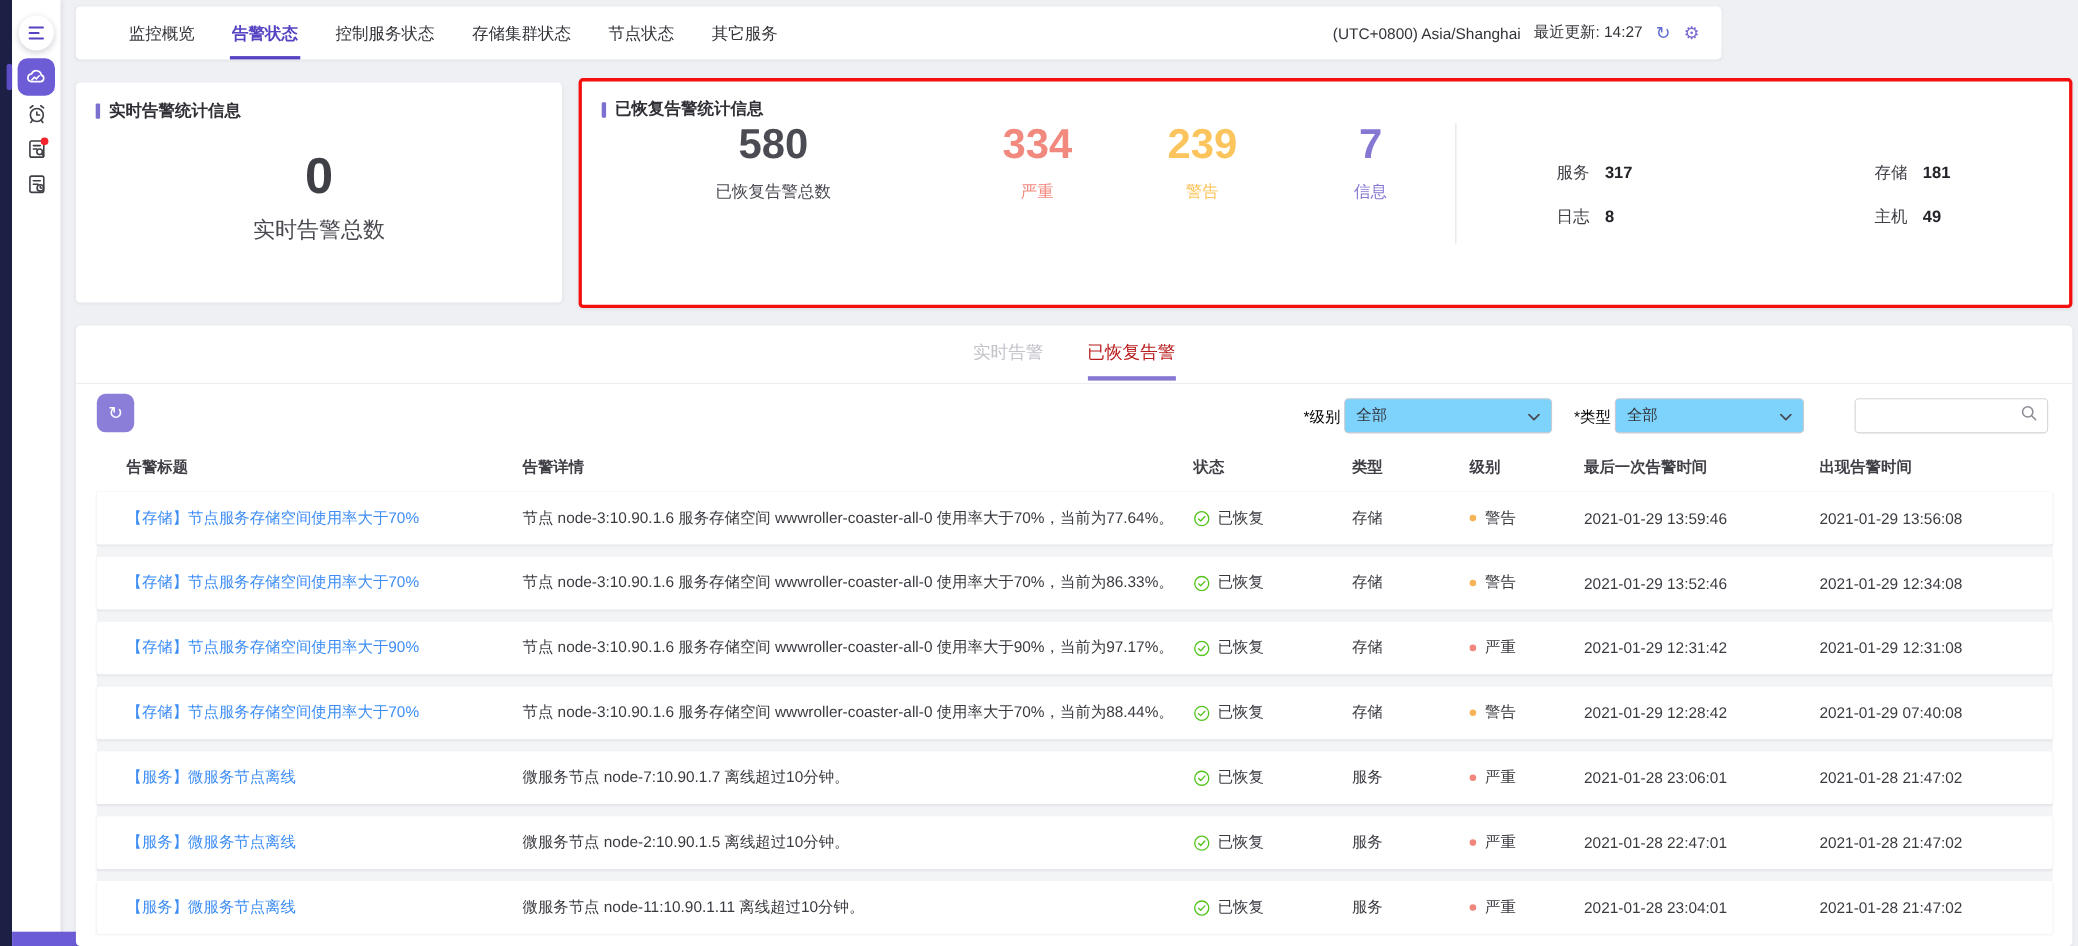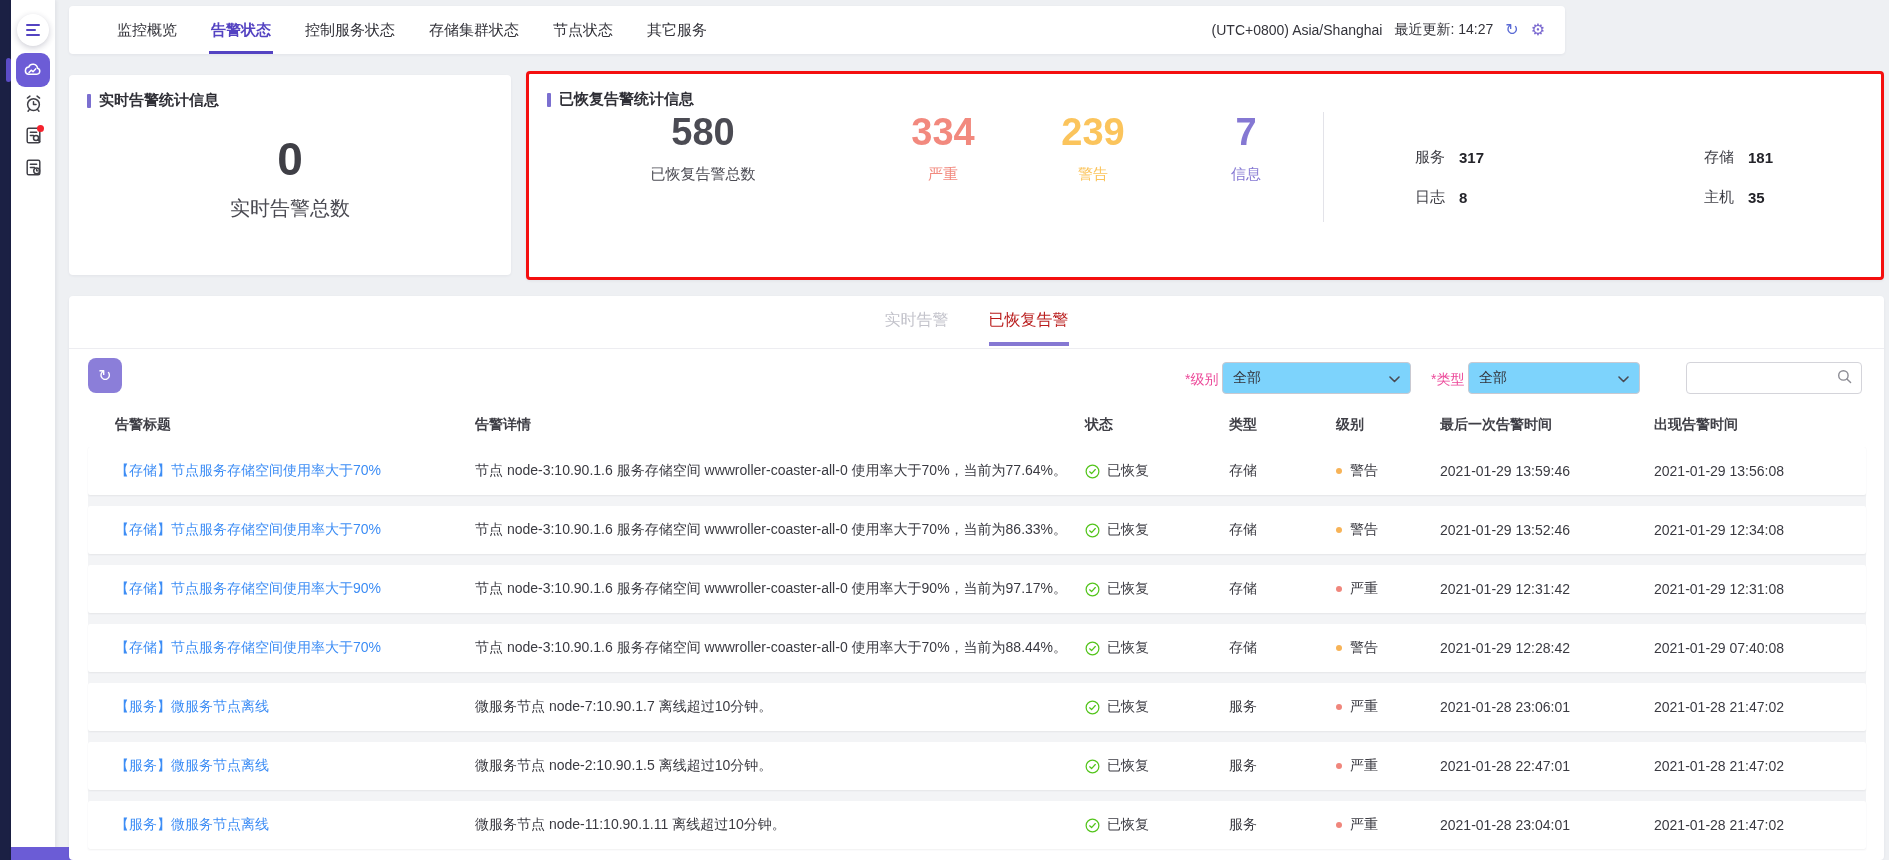--- a/index.html
+++ b/index.html
@@ -67,21 +67,21 @@
   .alerts-card { left:69px; top:296px; width:1815px; height:564px; }
   .alerts-tabs { position:absolute; top:14px; left:0; right:0; display:flex; justify-content:center; gap:40px; }
   .alerts-tab { font-size:16px; color:#c3c3cb; padding-bottom:11px; cursor:pointer; border-bottom:4px solid transparent; }
   .alerts-tab.active { color:#b91c1c; font-weight:normal; border-bottom-color:#8578d3; }
   .tabs-line { position:absolute; top:52px; left:0; width:100%; height:1px; background:#ededf1; }
 
   .refresh-btn { position:absolute; left:19px; top:62px; width:34px; height:35px; border-radius:8px;
                  background:#8b7ed9; color:#fff; border:none; cursor:pointer; display:flex;
                  align-items:center; justify-content:center; }
   .refresh-btn span { font-family:"DejaVu Sans",sans-serif; font-size:16px; }
-  .filter-label { position:absolute; top:75px; font-size:14px; color:#ec4899; }
+  .filter-label { position:absolute; top:75px; font-size:14px; color:#000000; }
   .sel { position:absolute; top:66px; height:32px; background:#7dd3fc; border:1px solid #c9c9d1; border-radius:4px;
          display:flex; align-items:center; padding:0 10px; font-size:14px; color:#33333a; cursor:pointer; }
   .sel .chev { margin-left:auto; }
   .search-box { position:absolute; left:1617px; top:66px; width:176px; height:32px; border:1px solid #d4d4da;
                 border-radius:4px; display:flex; align-items:center; padding:0 9px; background:#fff; }
   .search-box input { border:none; outline:none; flex:1; min-width:0; font-size:14px; font-family:inherit; background:transparent; }
 
   .tgrid { display:grid; grid-template-columns:360px 610px 144px 107px 104px 214px 1fr; padding-left:27px; align-items:center; }
   .table-header { position:absolute; left:19px; top:117px; width:1778px; height:24px;
                   font-size:14px; color:#3f3f46; font-weight:bold; }
@@ -223,21 +223,21 @@
       <div class="cat-cell">
         <span>存储</span>
         <span class="cat-value">181</span>
       </div>
       <div class="cat-cell">
         <span>日志</span>
         <span class="cat-value">8</span>
       </div>
       <div class="cat-cell">
         <span>主机</span>
-        <span class="cat-value">35</span>
+        <span class="cat-value">49</span>
       </div>
     </div>
   </section>
 
   <section class="card alerts-card">
     <div class="alerts-tabs">
       <span class="alerts-tab">实时告警</span>
       <span class="alerts-tab active">已恢复告警</span>
     </div>
     <div class="tabs-line"></div>

